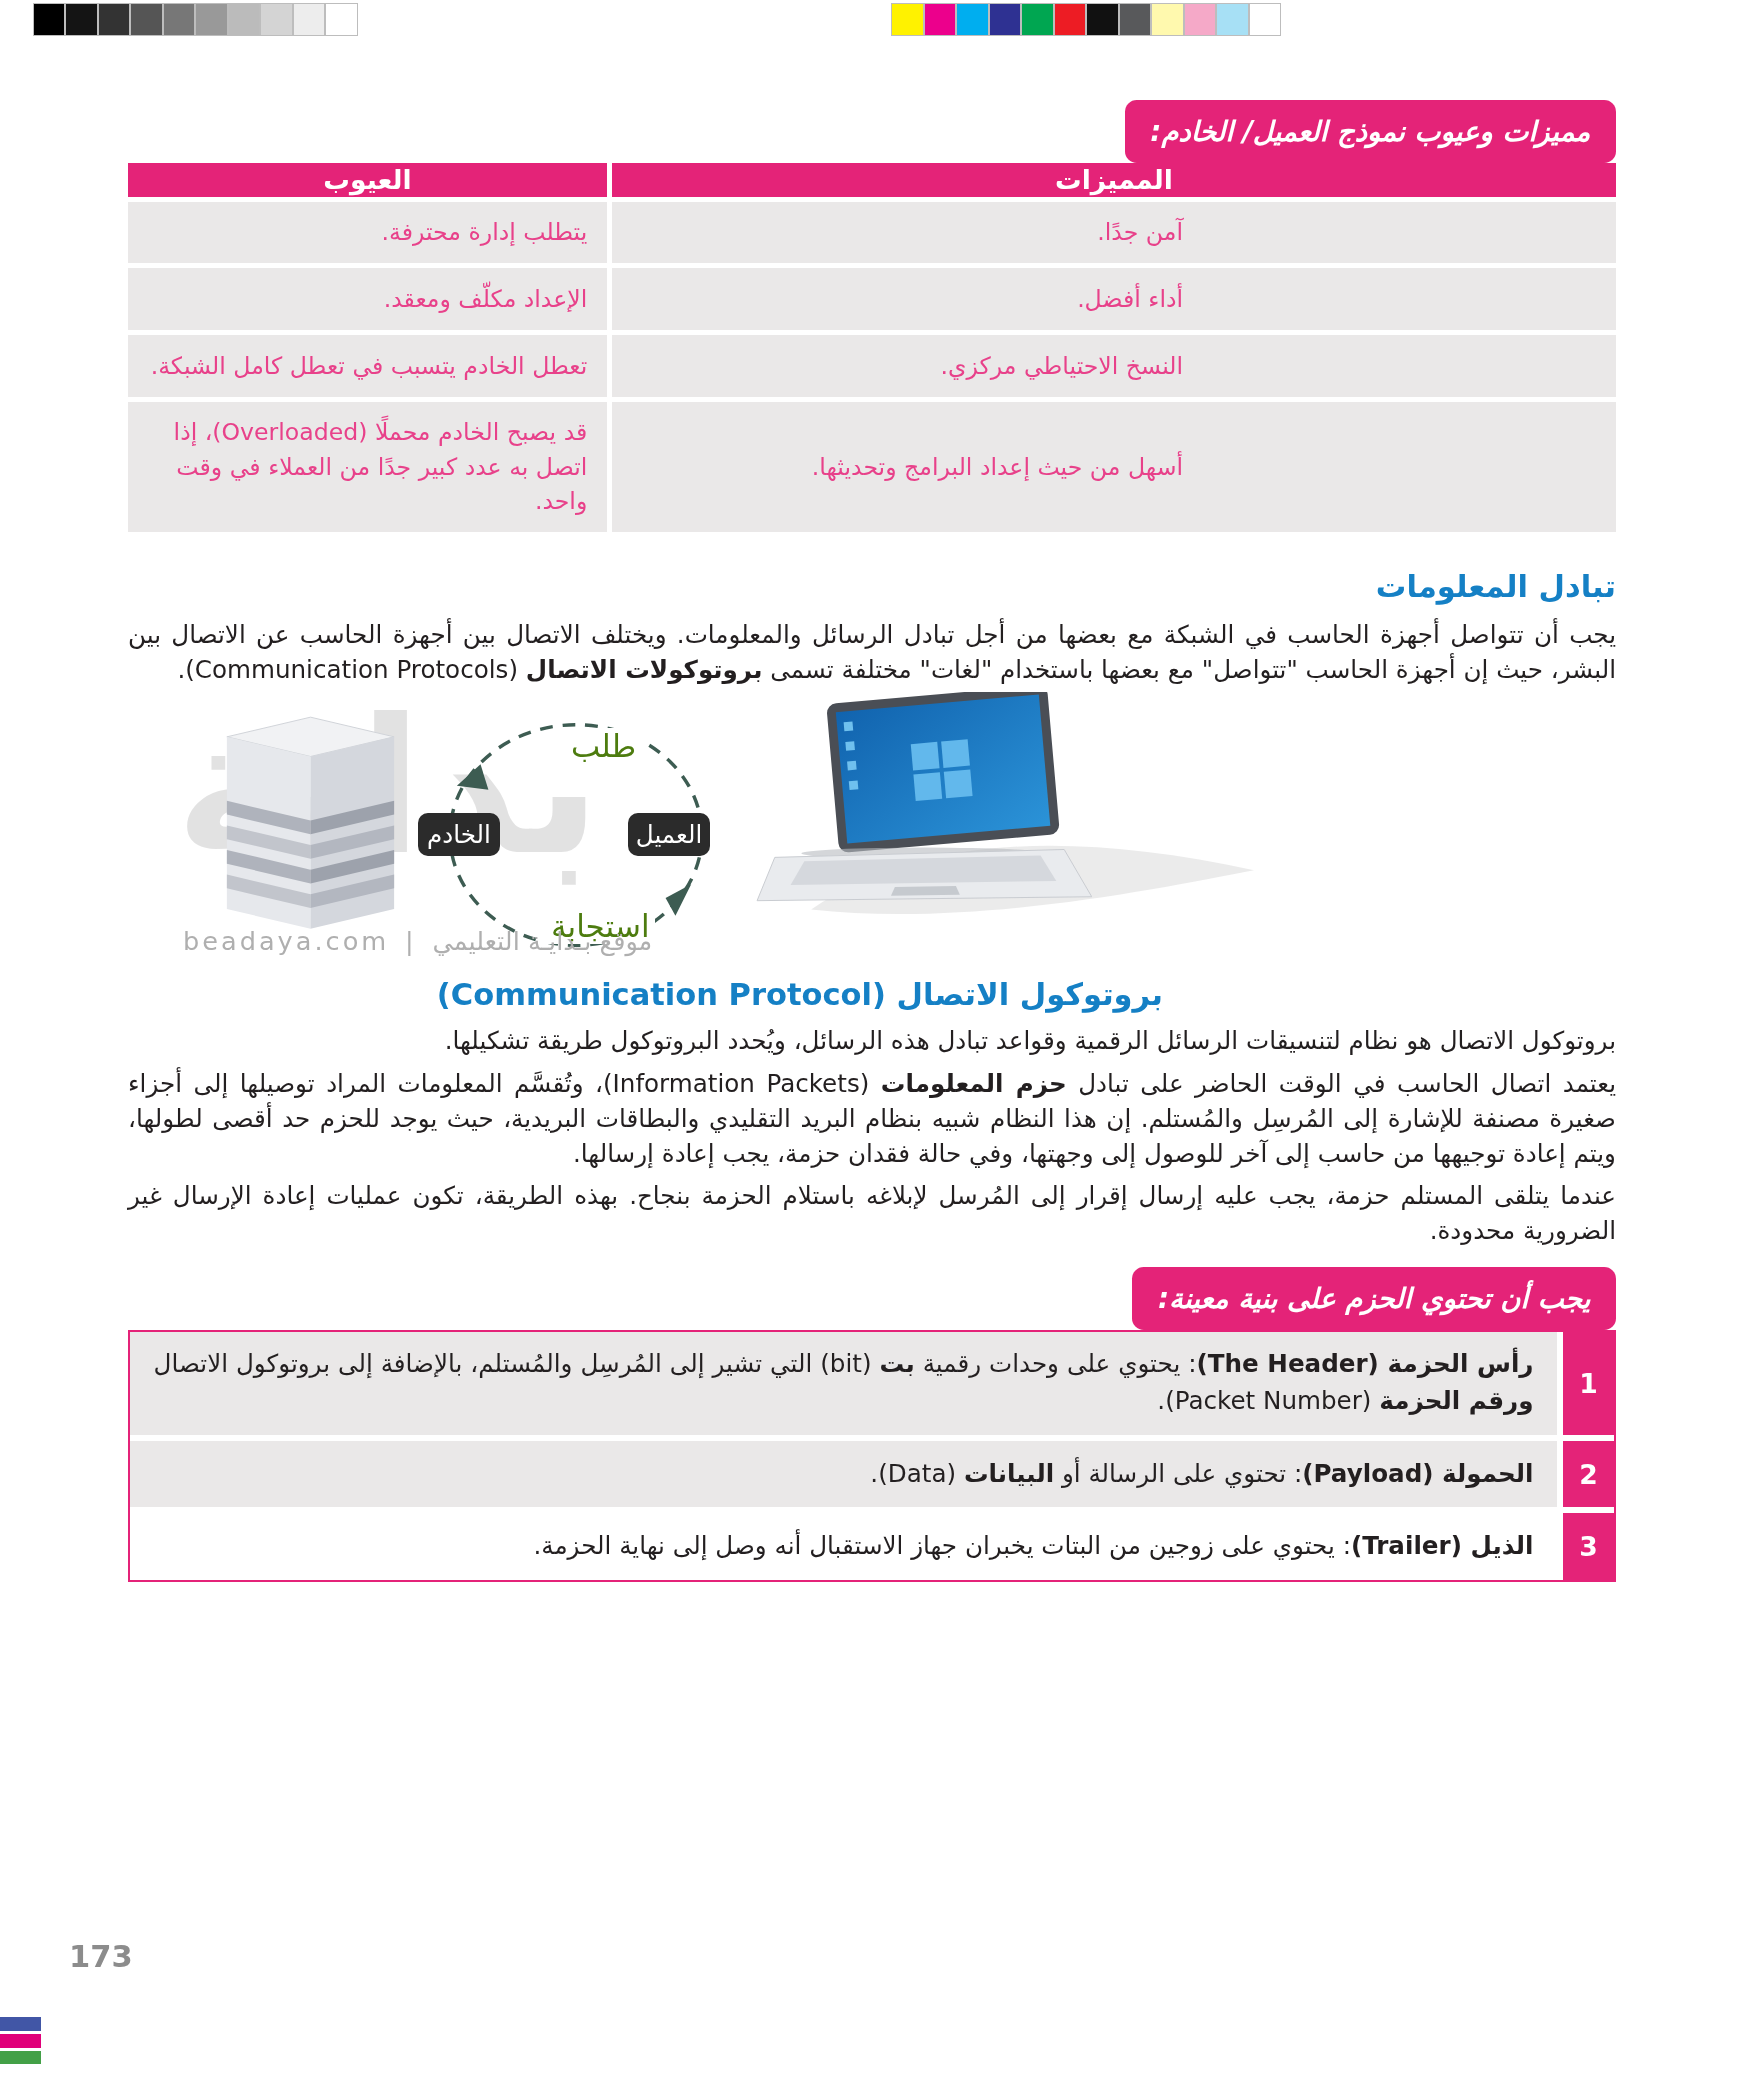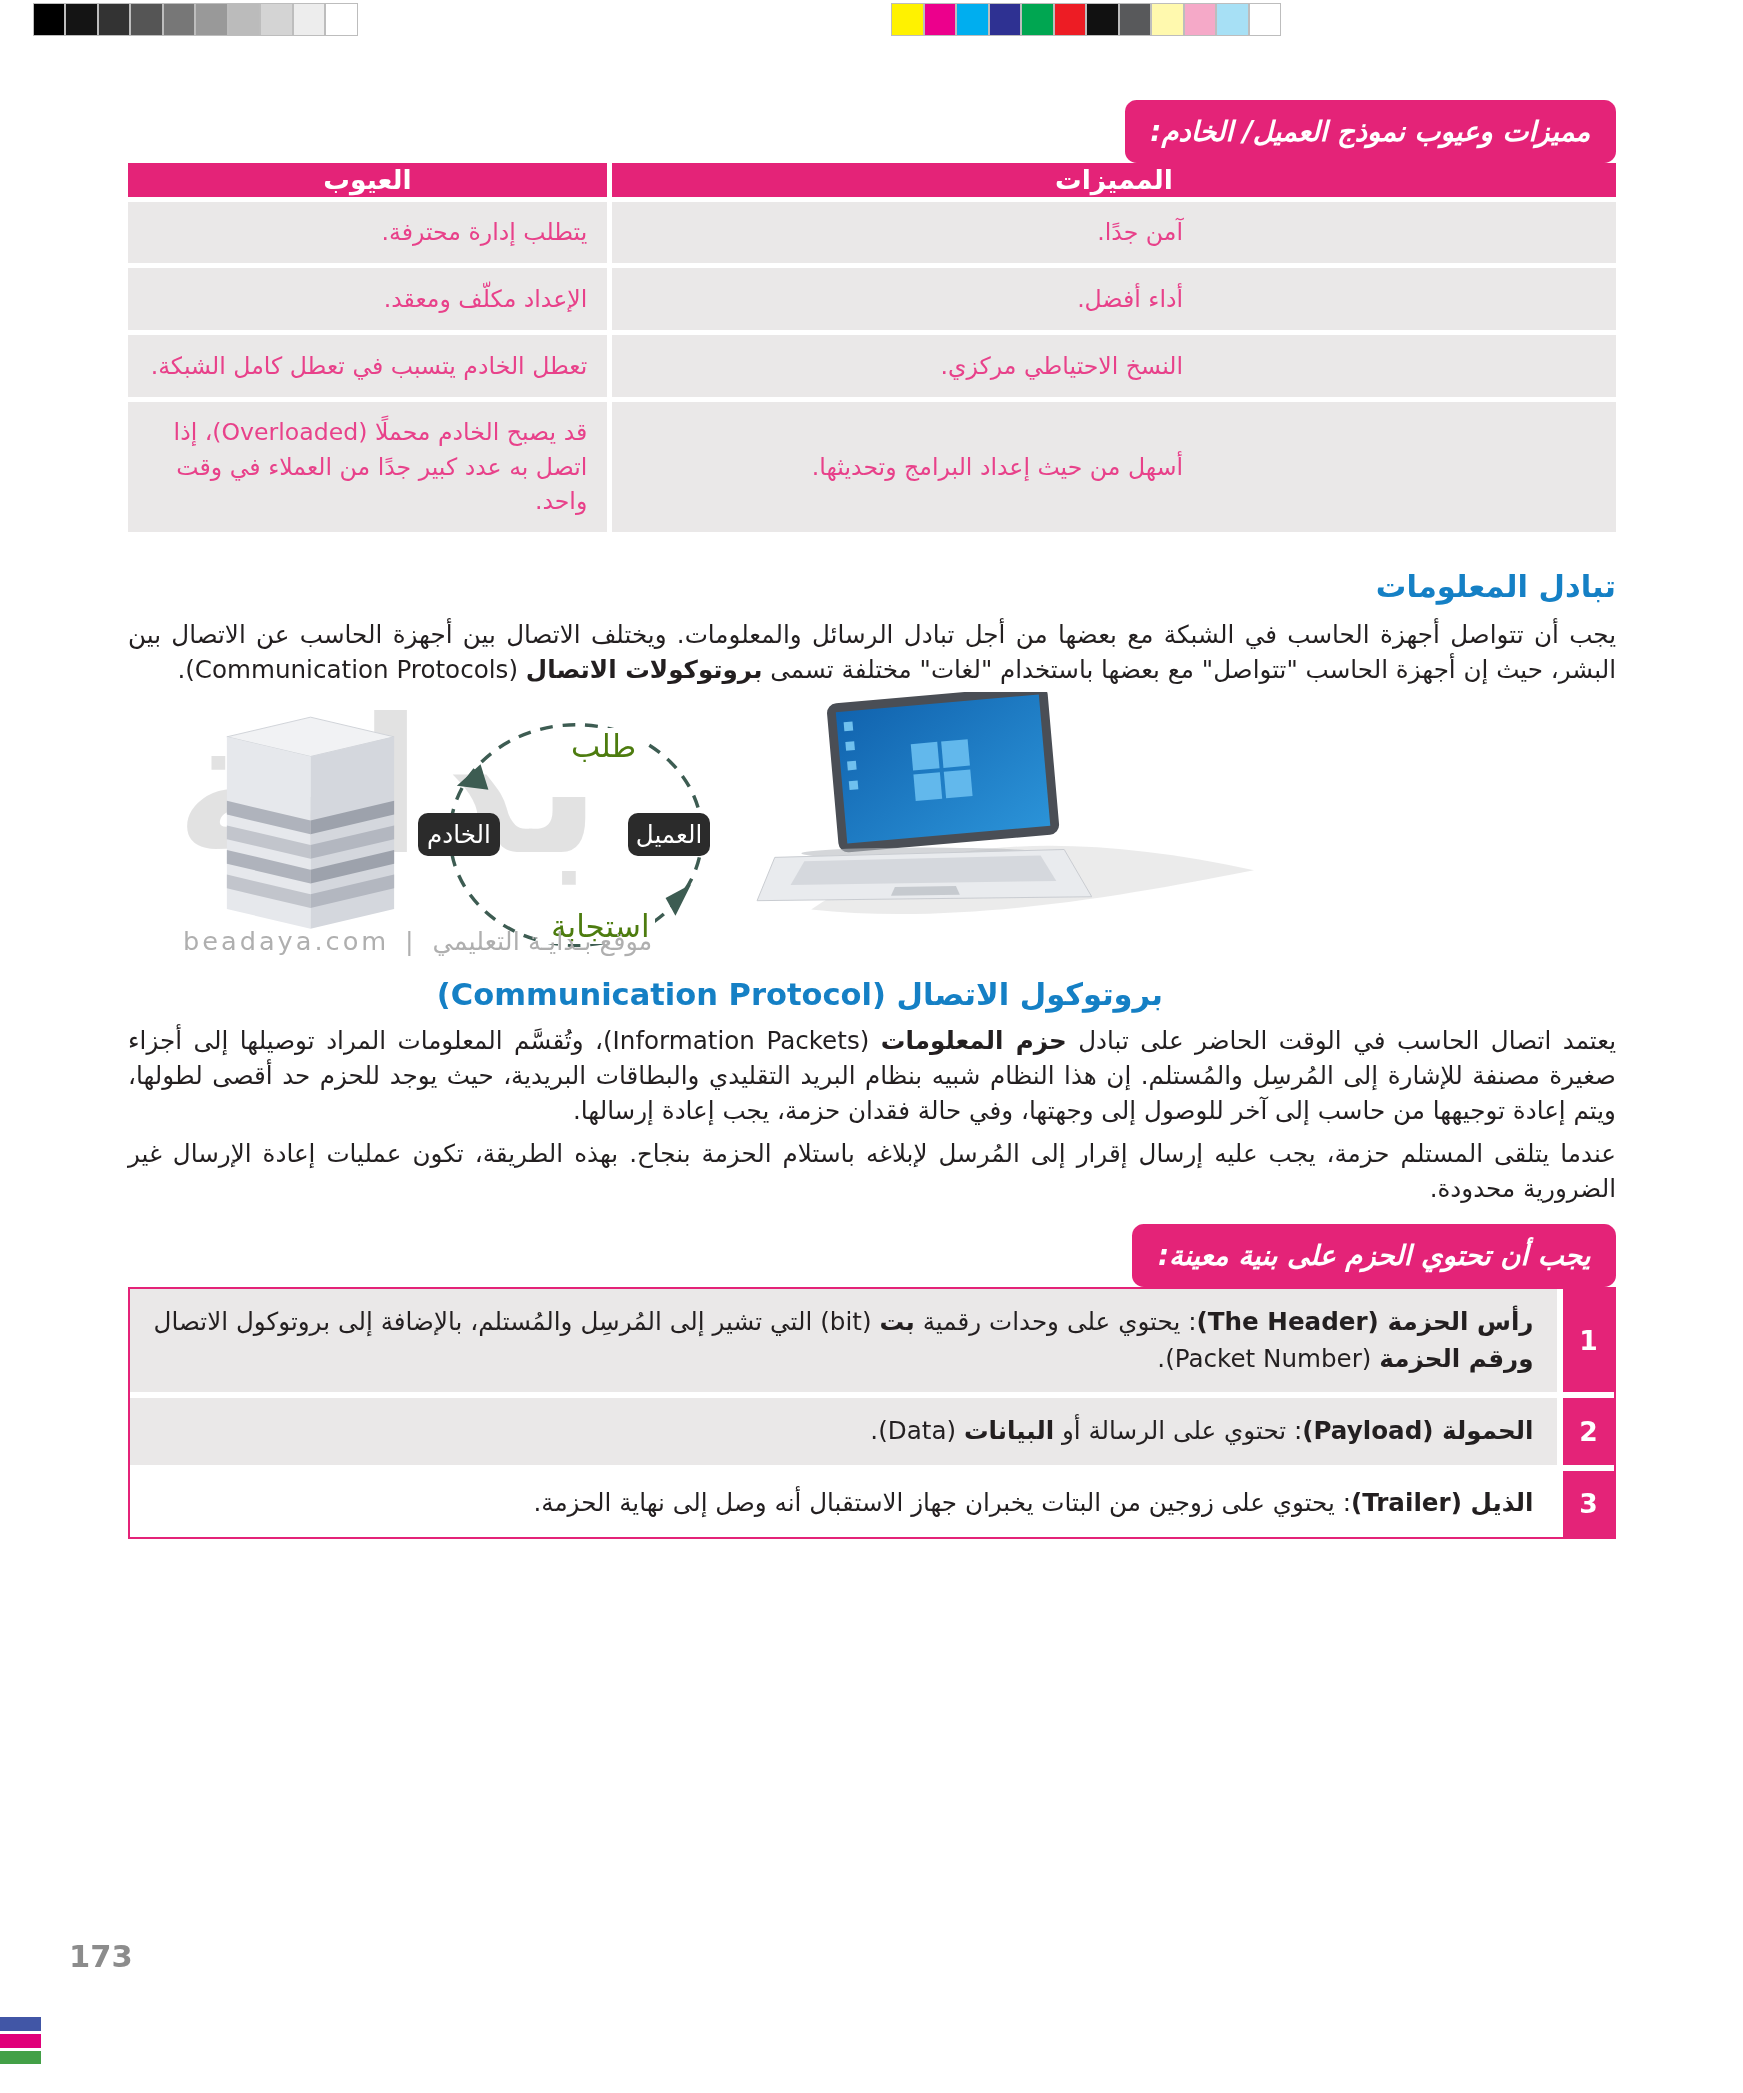--- a/index.html
+++ b/index.html
@@ -197,20 +197,21 @@
 
       <div class="wm-line">
         <span>beadaya.com</span>
         <span>|</span>
         <span>موقع بـدايـة التعليمي</span>
       </div>
     </div>
 
     <h2 class="h-blue h-protocol">بروتوكول الاتصال (Communication Protocol)</h2>
 
+    <p class="para">بروتوكول الاتصال هو نظام لتنسيقات الرسائل الرقمية وقواعد تبادل هذه الرسائل، ويُحدد البروتوكول طريقة تشكيلها.</p>
 
     <p class="para"><span>يعتمد اتصال الحاسب في الوقت الحاضر على تبادل </span><b>حزم المعلومات</b><span> (Information Packets)، وتُقسَّم المعلومات المراد توصيلها إلى أجزاء صغيرة مصنفة للإشارة إلى المُرسِل والمُستلم. إن هذا النظام شبيه بنظام البريد التقليدي والبطاقات البريدية، حيث يوجد للحزم حد أقصى لطولها، ويتم إعادة توجيهها من حاسب إلى آخر للوصول إلى وجهتها، وفي حالة فقدان حزمة، يجب إعادة إرسالها.</span></p>
 
     <p class="para">عندما يتلقى المستلم حزمة، يجب عليه إرسال إقرار إلى المُرسل لإبلاغه باستلام الحزمة بنجاح. بهذه الطريقة، تكون عمليات إعادة الإرسال غير الضرورية محدودة.</p>
 
     <div class="badge-row second">
       <span class="badge">يجب أن تحتوي الحزم على بنية معينة:</span>
     </div>
 
     <div class="packets">

